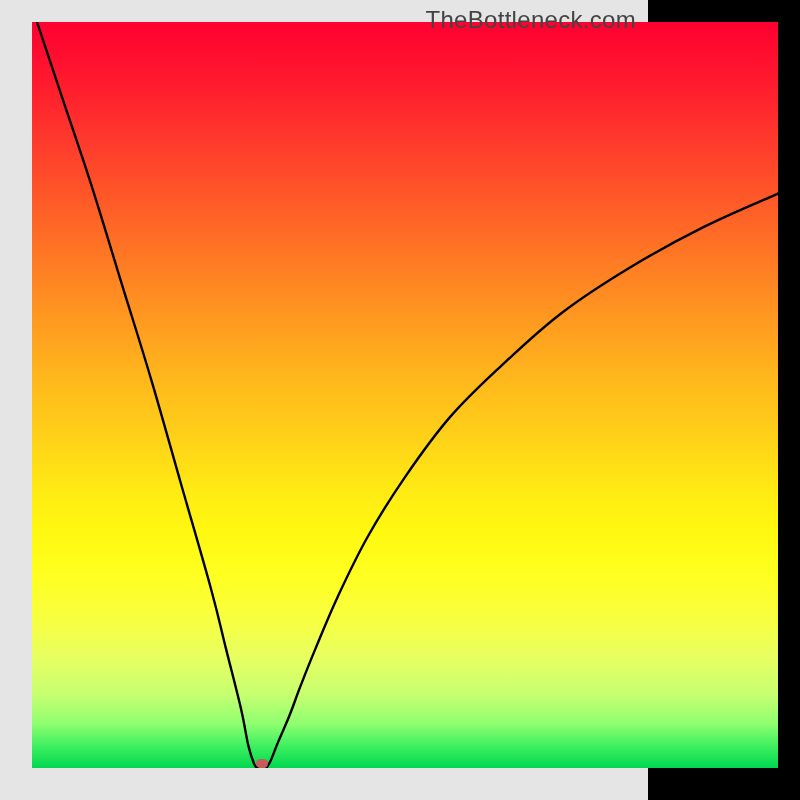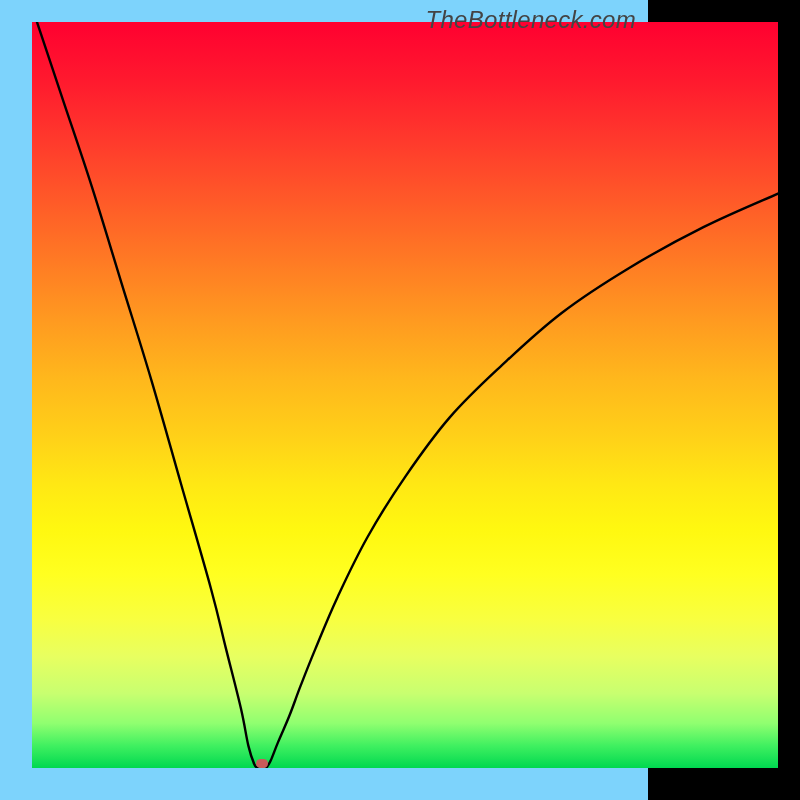--- a/index.html
+++ b/index.html
@@ -1,22 +1,21 @@
 <!DOCTYPE html>
 <html><head>
 <meta charset="utf-8">
 <style>
   * { margin: 0; padding: 0; box-sizing: border-box; }
   html, body { width: 800px; height: 800px; overflow: hidden; background: #000; }
   .frame {
     position: relative;
     width: 648px;
     height: 800px;
-    background: #7dd3fc;
-    font-style: italic;
+    background: #e5e5e5;
   }
   .plot {
     position: absolute;
     background: linear-gradient(to bottom,
       #ff0030 0%,
       #ff1a2e 8%,
       #ff3a2c 16%,
       #ff5a28 24%,
       #ff7a24 32%,
       #ff9a20 40%,

